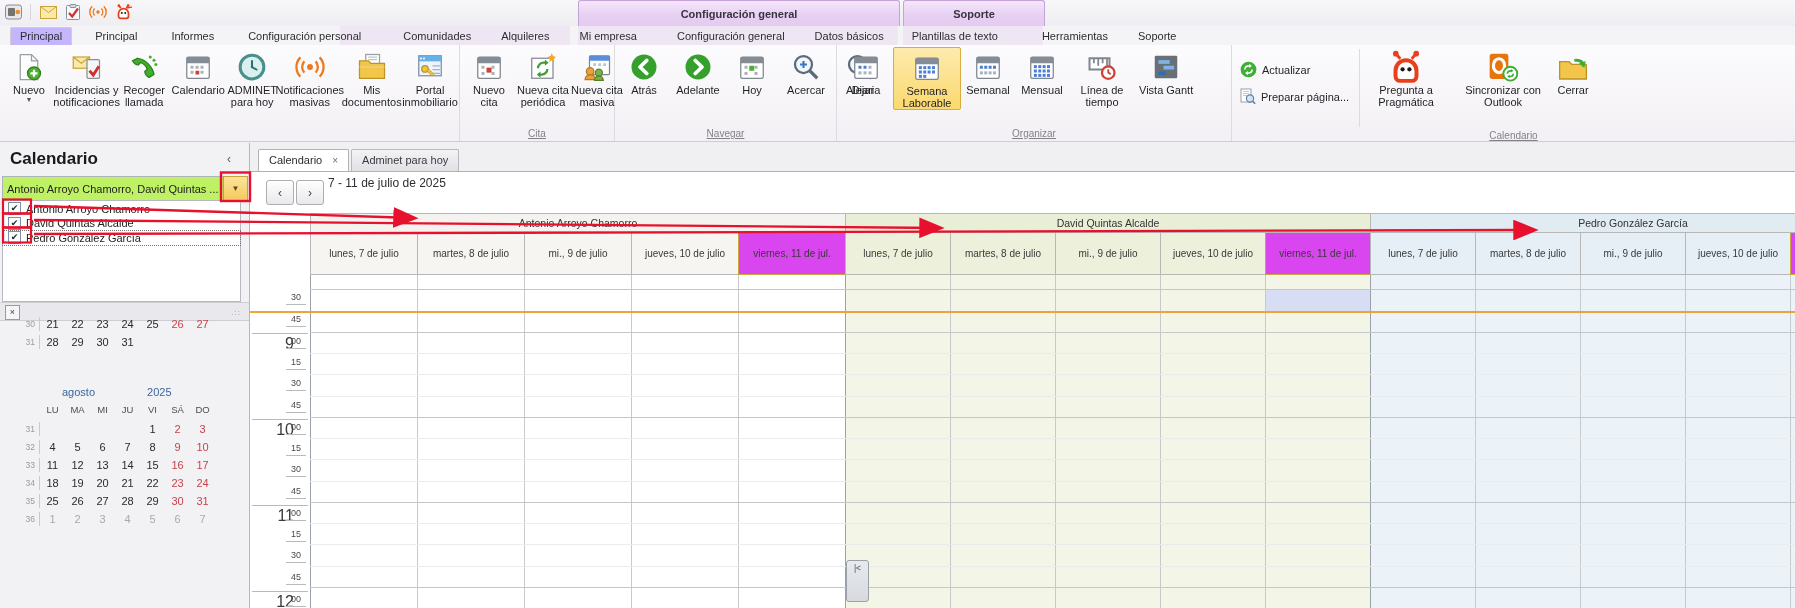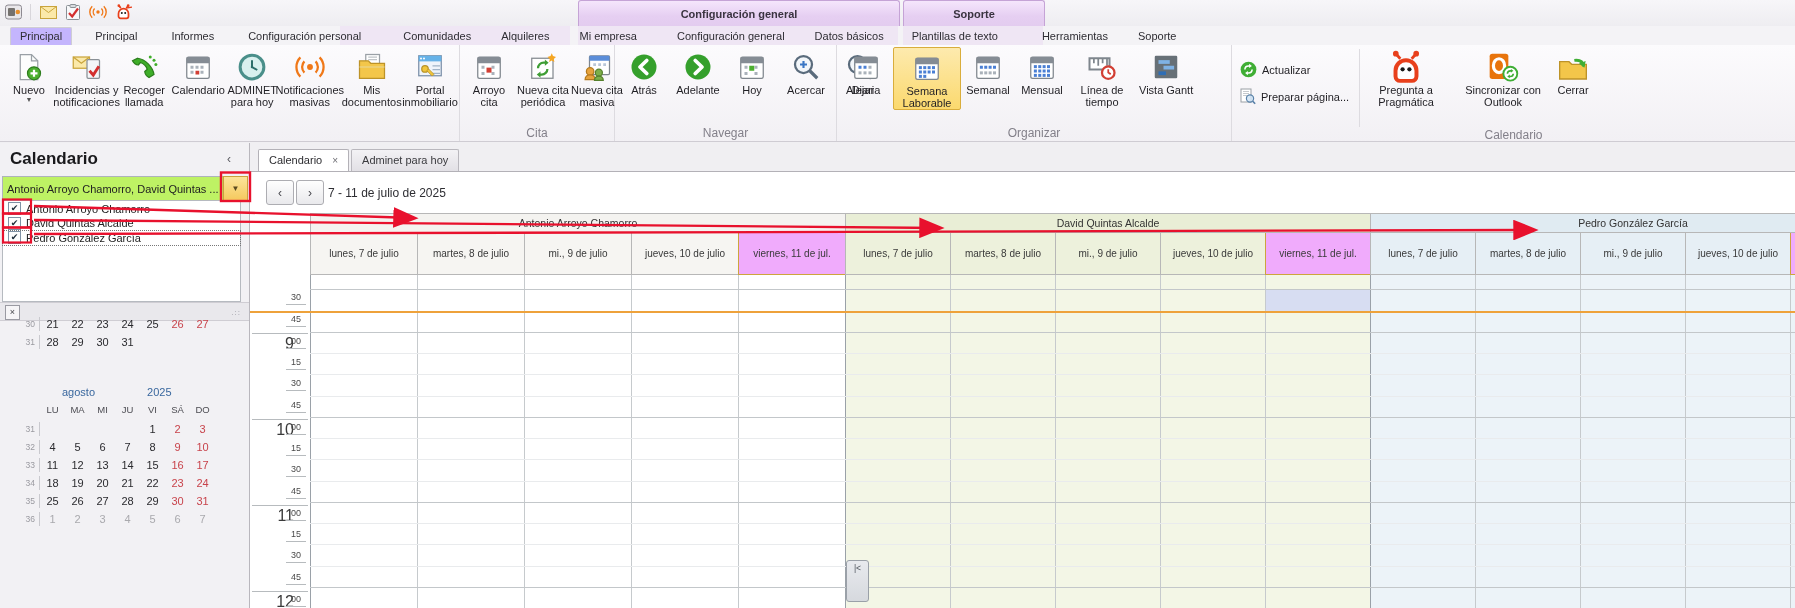--- a/index.html
+++ b/index.html
@@ -23,21 +23,21 @@
   .tabrow{position:absolute;left:0;top:26px;width:1795px;height:19px;background:#f4f3f6;display:flex;align-items:flex-end;}
   .ctxtint{position:absolute;top:0;height:19px;background:rgba(231,211,243,.38);}
   .rtab{font-size:11px;color:#2e2d33;padding:2px 9px 3px 9px;white-space:nowrap;position:relative;}
   .rtab.active{background:#c4b5fd;border:1px solid #cfcdd3;border-bottom:none;border-radius:2px 2px 0 0;}
 
   
   .ribbon{position:absolute;left:0;top:45px;width:1795px;height:96px;
     background:linear-gradient(#fcfbfd,#f2f0f4);border-bottom:1px solid #cfccd3;display:flex;}
   .rgroup{display:flex;flex-direction:column;border-right:1px solid #dddbe0;padding:2px 2px 0 2px;}
   .rbtns{display:flex;flex:1;align-items:flex-start;}
-  .rglabel{height:14px;font-size:12px;color:#83808a;text-align:center;line-height:13px;}
+  .rglabel{height:14px;font-size:10px;color:#83808a;text-align:center;line-height:13px;text-decoration:underline;}
   .rbtn{display:flex;flex-direction:column;align-items:center;padding:3px 4px 0 4px;min-width:46px;}
   .rbtn .ric{height:34px;display:flex;align-items:center;justify-content:center;}
   .rlbl{font-size:11px;line-height:12px;text-align:center;color:#201f24;white-space:normal;}
   .rbtn.sel{background:linear-gradient(#fdeaae,#fbd96e);border:1px solid #d9ad3c;border-radius:2px;}
   .drop{font-size:7px;color:#555;line-height:7px;}
   .w64 .rlbl{width:64px;} .w58 .rlbl{width:58px;} .w78 .rlbl{width:78px;}
   .smallcol{display:flex;flex-direction:column;justify-content:center;gap:10px;height:72px;padding:0 6px;}
   .sbtn{display:flex;align-items:center;gap:5px;font-size:11px;color:#201f24;white-space:nowrap;}
   .vline{width:1px;background:#dddbe0;height:78px;margin:2px 4px;}
 
@@ -83,33 +83,33 @@
   .doctabs{position:absolute;left:8px;top:5px;display:flex;height:23px;align-items:flex-end;}
   .dtab{font-size:11px;padding:4px 10px 5px 10px;display:flex;align-items:center;gap:10px;white-space:nowrap;}
   .dtab.active{background:#fff;border:1px solid #b3b1b7;border-bottom:none;border-radius:2px 2px 0 0;color:#2c2c30;}
   .dtab.inactive{background:linear-gradient(#f3f2f5,#e2e0e5);border:1px solid #b9b7bd;border-bottom:none;
     border-radius:2px 2px 0 0;color:#3a3a3e;margin-left:2px;}
   .dtab .x{color:#6e6e74;font-size:10px;}
   .panel{position:absolute;left:0;top:28px;right:0;bottom:0;background:#fff;border-top:1px solid #b3b1b7;}
   .navbtn{position:absolute;width:26px;height:23px;background:linear-gradient(#fefefe,#e9e9ec);
     border:1px solid #adadb2;border-radius:3px;font-size:12px;color:#47474d;
     display:flex;align-items:center;justify-content:center;}
-  .daterange{position:absolute;left:78px;top:14px;font-size:12px;color:#2e2e33;}
+  .daterange{position:absolute;left:78px;top:4px;font-size:12px;color:#2e2e33;}
 
   
   .sched{position:absolute;left:0;top:70px;right:0;bottom:0;overflow:hidden;}
   .grp-row{position:absolute;left:60px;top:0;height:20px;display:flex;}
   .gcell{box-sizing:border-box;border:1px solid #b7b7b7;border-right:none;height:20px;
     display:flex;align-items:center;justify-content:center;font-size:10.5px;color:#333;flex:none;}
   .gcell.ga{width:535px;background:#f4f3f0;} .gcell.gd{width:525px;background:#e9eed6;} .gcell.gp{width:525px;background:#e0ebf2;}
   .day-row{position:absolute;left:60px;top:20px;height:24px;display:flex;}
   .dcell{box-sizing:border-box;border:1px solid #b7b7b7;border-right:none;border-top:none;height:42px;flex:none;
     display:flex;align-items:center;justify-content:center;font-size:10px;color:#3a3a3a;white-space:nowrap;overflow:hidden;}
   .dcell.sa{width:107px;background:#f6f5f2;} .dcell.sd{width:105px;background:#edf1dc;} .dcell.sp{width:105px;background:#e6eff5;}
-  .dcell.today{background:#f0abfc;border-color:#cda53c;border-left:1px solid #cda53c;}
+  .dcell.today{background:#d946ef;border-color:#cda53c;border-left:1px solid #cda53c;}
   .body-cols{position:absolute;left:60px;top:44px;bottom:0;display:flex;}
   .bcol{box-sizing:border-box;border-left:1px solid #c6cacd;height:100%;flex:none;}
   .bcol.sa{width:107px;background:#fff;} .bcol.sd{width:105px;background:#f3f6e6;} .bcol.sp{width:105px;background:#ecf3f8;}
   .bcol.secstart{border-left:1px solid #9aa1a8;}
   .rows-layer{position:absolute;left:60px;right:0;top:44px;bottom:-10px;pointer-events:none;}
   .grow{box-sizing:border-box;height:21.5px;border-bottom:1px solid #e9ebed;}
   .grow.first{height:33px;border-bottom:1px solid #c3c7ca;}
   .grow.hour{border-bottom:1px solid #e9ebed;border-top:1px solid #c3c7ca;margin-top:-1px;}
   .gutter{position:absolute;left:2px;top:44px;width:56px;bottom:0;}
   .tg-row{box-sizing:border-box;height:21.5px;position:relative;}
@@ -311,21 +311,21 @@
                 <rect x="3" y="4" width="18" height="5" fill="#858c94"></rect>
                 <g fill="#aab2ba">
                   <rect x="6" y="11" width="2.4" height="2.4"></rect>
                   <rect x="14" y="11" width="2.4" height="2.4"></rect>
                   <rect x="6" y="16" width="2.4" height="2.4"></rect>
                   <rect x="14" y="16" width="2.4" height="2.4"></rect>
                 </g>
                 <rect x="10" y="12.5" width="4" height="4" fill="#d23f34"></rect>
               </svg>
           </span>
-          <span class="rlbl">Arroyo cita</span>
+          <span class="rlbl">Nuevo cita</span>
         </div>
         <div class="rbtn w64">
           <span class="ric">
             <svg width="30" height="30" viewBox="0 0 24 24">
                 <rect x="3" y="5" width="17" height="16" fill="#fff" stroke="#848a90"></rect>
                 <path d="M8 13a4.5 4.5 0 014.5-4.5h2" fill="none" stroke="#3f9e35" stroke-width="1.8"></path>
                 <path d="M13.5 6l3 2.5-3 2.5z" fill="#3f9e35"></path>
                 <path d="M15.5 13.5a4.5 4.5 0 01-4.5 4.5h-2" fill="none" stroke="#3f9e35" stroke-width="1.8"></path>
                 <path d="M10 20.5L7 18l3-2.5z" fill="#3f9e35"></path>
                 <path d="M19 1l1 2.2L22.4 4 20.6 5.6l.5 2.4-2.1-1.2-2.1 1.2.5-2.4L15.6 4 18 3.2z" fill="#f5a623"></path>

